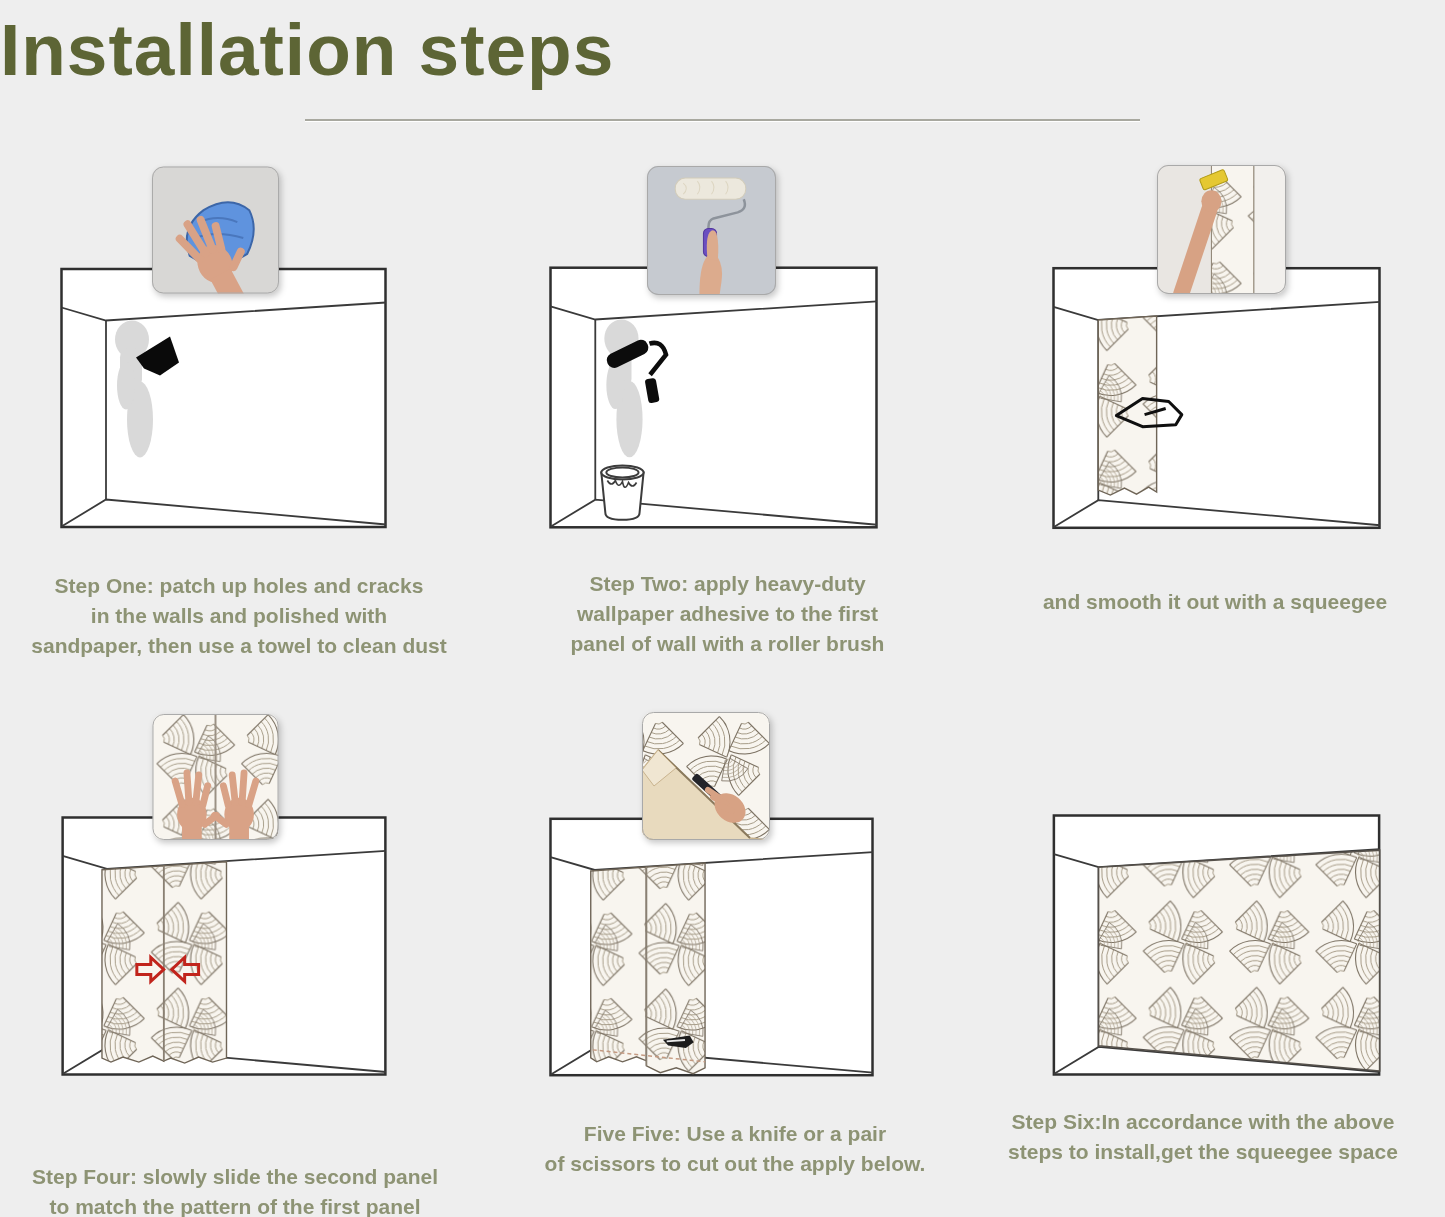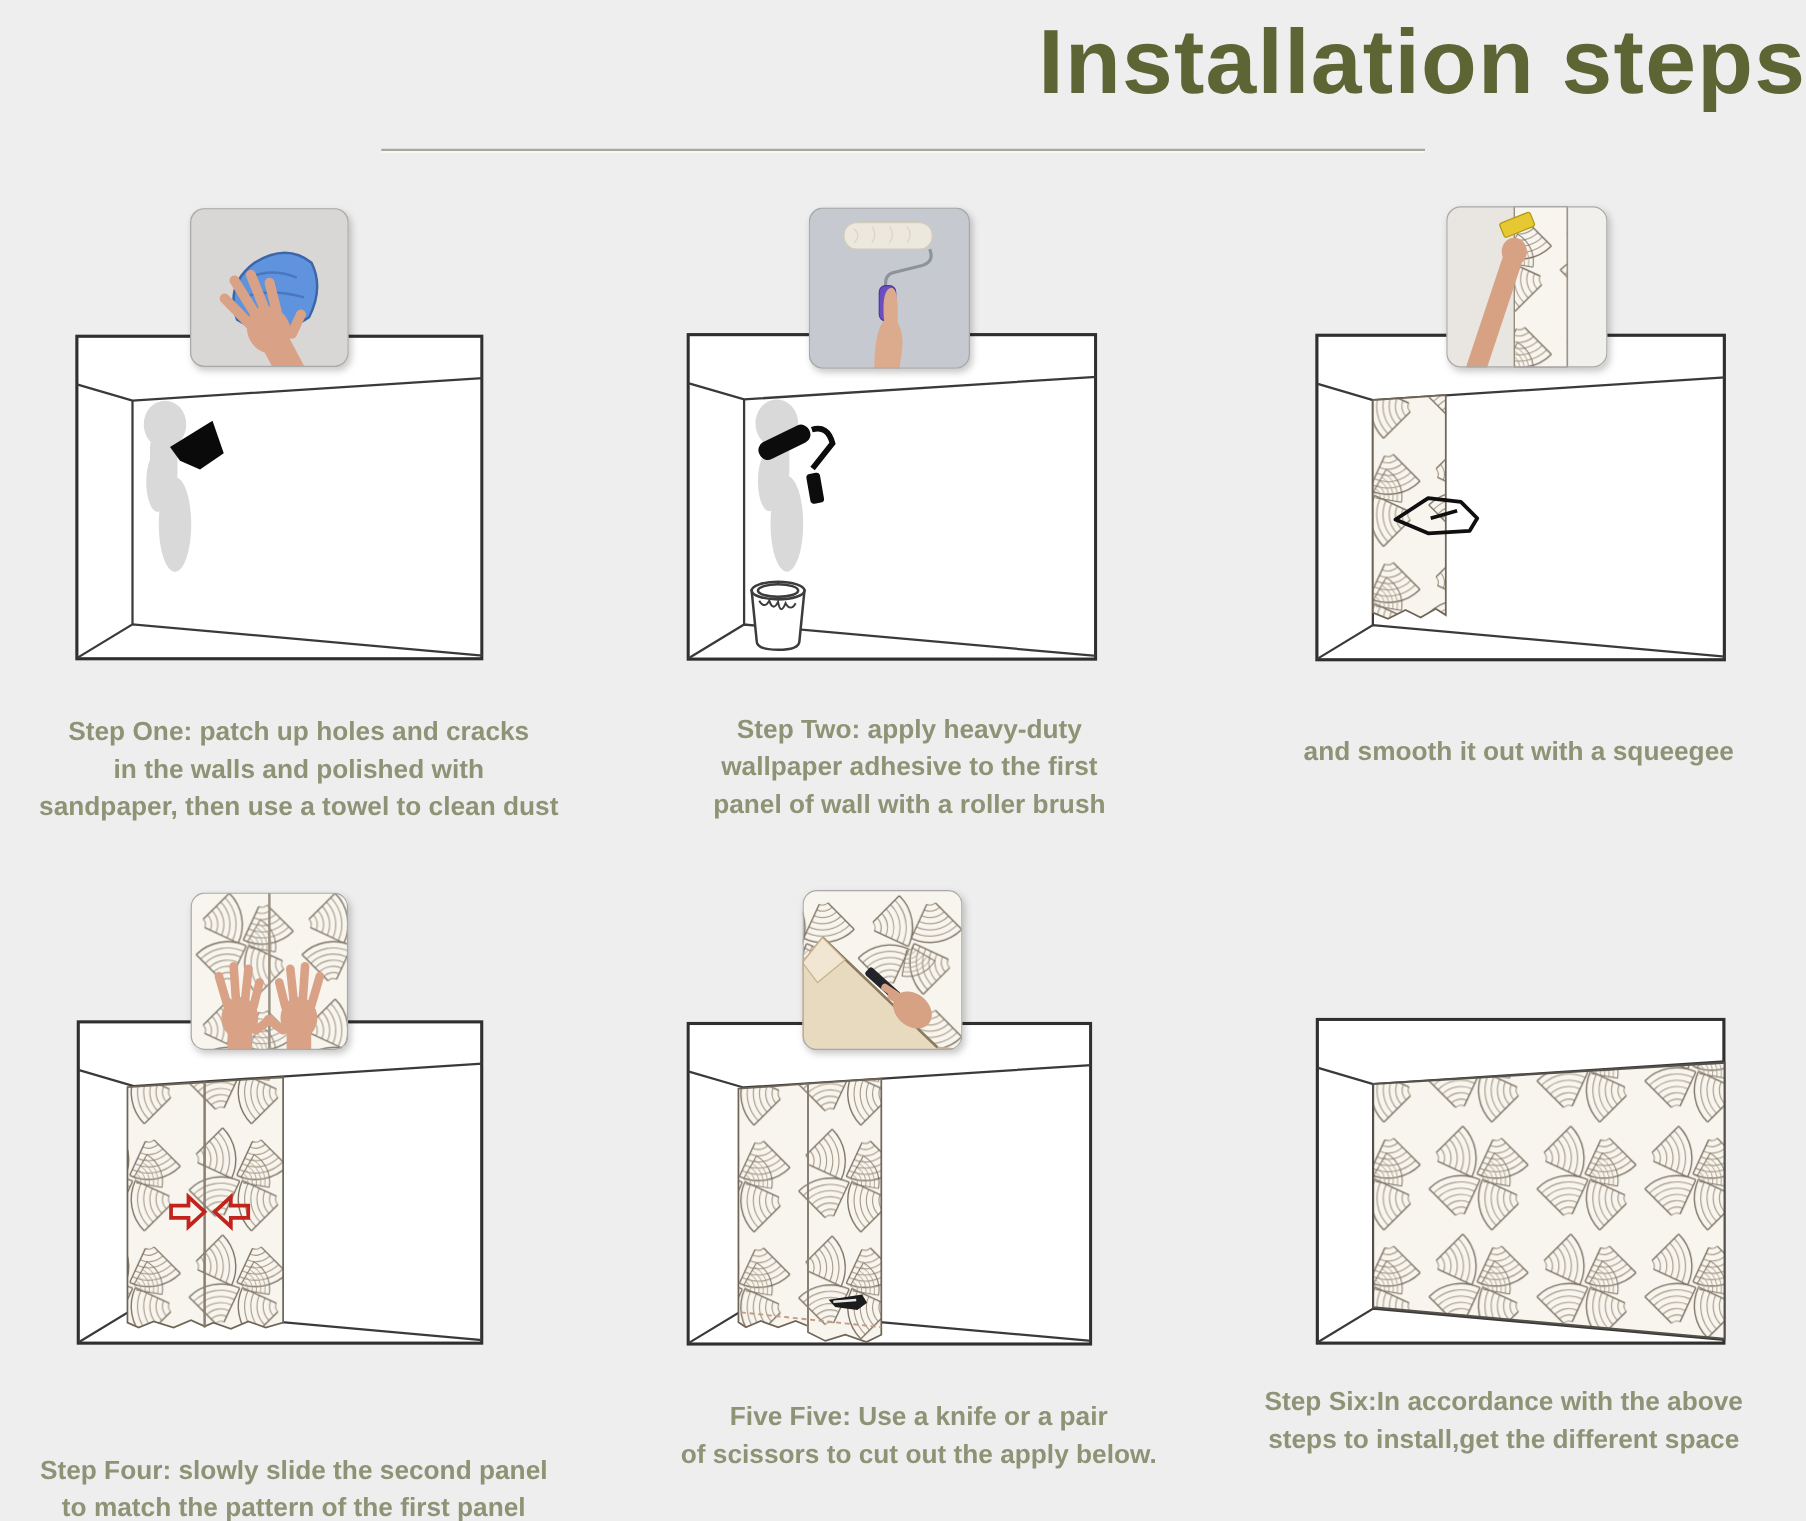--- a/index.html
+++ b/index.html
@@ -1,18 +1,18 @@
 <!DOCTYPE html>
 <html><head>
 <meta charset="utf-8">
 <style>
   html,body{margin:0;padding:0;}
   body{font-family:"Liberation Sans", sans-serif; background:#ffffff;}
   #stage{position:relative; width:1445px; height:1217px; background:#eeeeee; overflow:hidden;}
-  #page-title{position:absolute; left:0; top:8px; width:1445px; text-align:right;
+  #page-title{position:absolute; left:0; top:8px; width:1445px; text-align:left;
     font-size:73px; font-weight:bold; letter-spacing:1px; color:#5d6535;}
   #title-divider{position:absolute; left:305px; top:119px; width:835px; height:0;
     border-top:2px solid #a8a89f; border-bottom:1px solid #ffffff;}
   .room{position:absolute;}
   .thumb{position:absolute; filter:drop-shadow(2px 3px 3px rgba(0,0,0,0.22));}
   .caption{position:absolute; text-align:center; color:#8d9374;
     font-size:21px; font-weight:bold; line-height:30px;}
   .caption div{white-space:nowrap;}
   svg{display:block;}
 </style>
@@ -257,16 +257,16 @@
     <div>to match the pattern of the first panel</div>
   </div>
 
   <div class="caption" style="left:495px;width:480px;top:1119px">
     <div>Five Five: Use a knife or a pair</div>
     <div>of scissors to cut out the apply below.</div>
   </div>
 
   <div class="caption" style="left:973px;width:460px;top:1107px">
     <div>Step Six:In accordance with the above</div>
-    <div>steps to install,get the different space</div>
+    <div>steps to install,get the squeegee space</div>
   </div>
 
 </div>
 
 </body></html>

